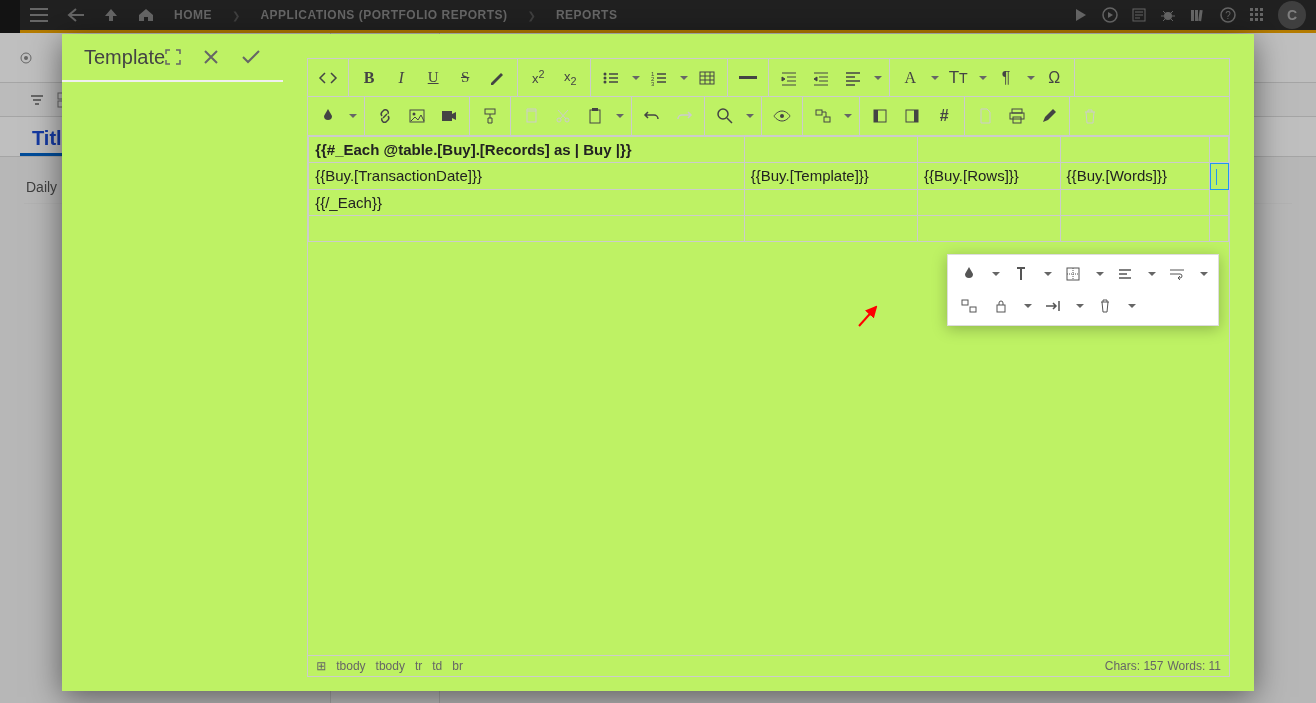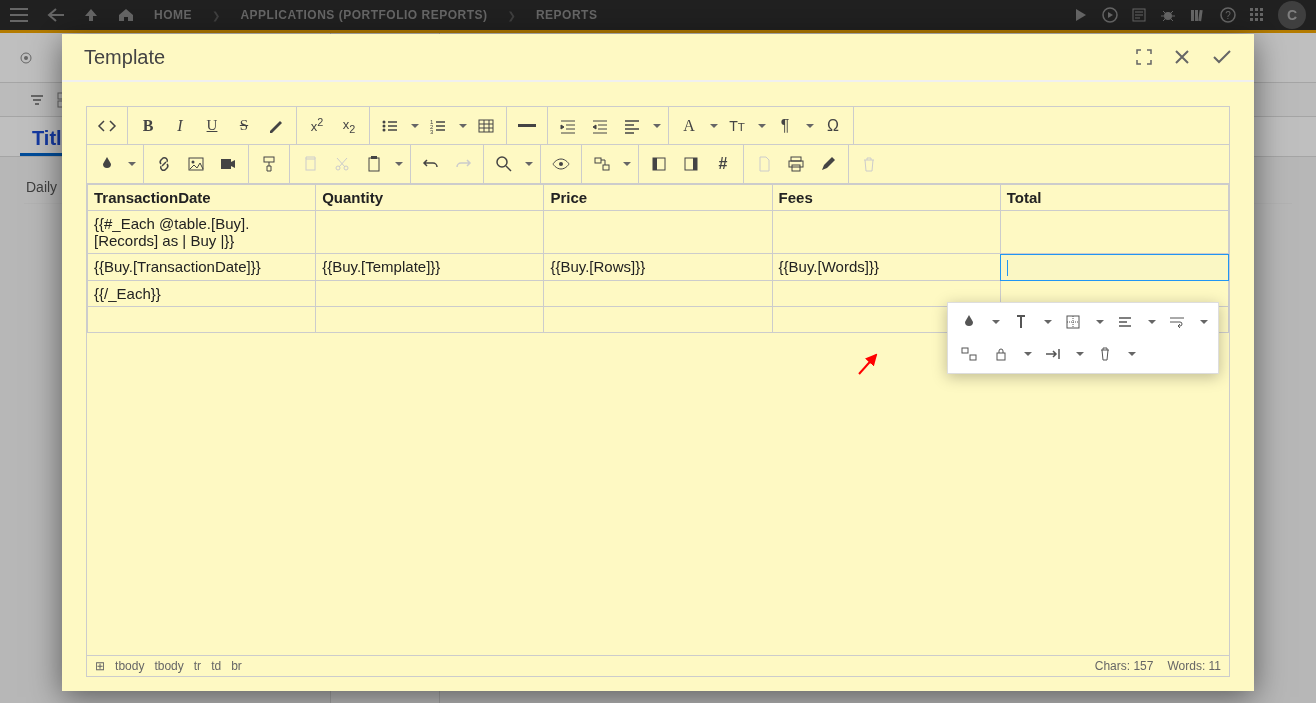--- a/index.html
+++ b/index.html
@@ -1,36 +1,36 @@
 <!DOCTYPE html>
 <html><head>
 <meta charset="utf-8">
 <style>
 * { box-sizing: border-box; margin: 0; padding: 0; }
 body { font-family: -apple-system, BlinkMacSystemFont, "Segoe UI", Arial, sans-serif; font-size: 14px; background: #1a1a1a; overflow: hidden; }
 
-.top-bar { height: 33px; background: #2b2b2b; display: flex; align-items: center; padding: 0 10px; gap: 20px; border-bottom: 3px solid #f0a500; }
+.top-bar { height: 33px; background: #2b2b2b; display: flex; align-items: center; padding: 0 10px; gap: 20px; border-bottom: 3px solid #f0a500; margin-left: 20px; }
 .top-bar .icon-btn { color: #666; cursor: pointer; display: inline-flex; }
 .top-bar .nav-link { color: #888; font-size: 12px; font-weight: 600; letter-spacing: 0.5px; }
 .top-bar .chevron { color: #555; font-size: 10px; }
 .top-bar .right-icons { margin-left: auto; display: flex; gap: 14px; align-items: center; }
 .avatar-circle { width: 28px; height: 28px; border-radius: 50%; background: #555; color: #aaa; display: flex; align-items: center; justify-content: center; font-weight: 600; }
 
 .backdrop { position: fixed; top: 33px; left: 0; right: 0; bottom: 0; background: #f5f5f5; }
 .bg-row1 { height: 50px; background: #fff; border-bottom: 1px solid #ddd; display: flex; align-items: center; padding: 0 20px; }
 .bg-row2 { height: 34px; background: #fafafa; border-bottom: 1px solid #ddd; display: flex; align-items: center; padding: 0 30px; gap: 14px; }
 .bg-tabs { display: flex; height: 40px; padding: 0 20px; border-bottom: 1px solid #ddd; background: #fff;}
 .bg-tab { padding: 10px 12px; font-weight: 600; font-size: 20px; border-bottom: 3px solid #0066cc; color: #1d4ed8; }
 .bg-list { padding: 14px 24px; }
 .bg-item { padding: 8px 2px; color: #555; border-bottom: 1px solid #eee; }
 .bg-col { position: absolute; left: 330px; top: 0; bottom: 0; width: 110px; background: #fafafa; border-left: 1px solid #ddd; border-right: 1px solid #ddd; display: flex; align-items: flex-end; justify-content:center; padding-bottom: 14px; font-weight:600; color:#444;}
 
 .overlay { position: fixed; inset: 0; background: rgba(0,0,0,0.25); }
 
-.modal { position: fixed; top: 34px; left: 62px; right: 62px; bottom: 12px; background: #fef9c3; box-shadow: 0 6px 30px rgba(0,0,0,0.5); display: flex; flex-direction: column; }
+.modal { position: fixed; top: 34px; left: 62px; right: 62px; bottom: 12px; background: #bef264; box-shadow: 0 6px 30px rgba(0,0,0,0.5); display: flex; flex-direction: row; }
 
 .modal-header { height: 48px; display: flex; align-items: center; padding: 0 22px; border-bottom: 2px solid #f0f0f0; }
 .modal-title { font-size: 20px; font-weight: 400; color: #444; }
 .modal-header-actions { margin-left: auto; display: flex; gap: 22px; align-items: center; }
 .modal-header-actions span { cursor: pointer; color: #666; display:inline-flex; }
 
 .editor-wrap { flex: 1; display: flex; flex-direction: column; padding: 24px 24px 0 24px; overflow: hidden; }
 
 .toolbar-box { border: 1px solid #ccc; }
 .tb-row { display: flex; align-items: center; height: 38px; border-bottom: 1px solid #ccc; }
@@ -43,21 +43,21 @@
 
 .content-area { flex: 1; border-left: 1px solid #ccc; border-right: 1px solid #ccc; overflow: auto; position: relative; padding: 0; }
 .content-table { border-collapse: collapse; width: 100%; min-width: 900px; }
 .content-table td { border: 1px solid #ccc; padding: 4px 6px; font-size: 15px; color: #222; height: 26px; vertical-align: top; }
 .content-table tr:first-child td { font-weight: 700; }
 .cell-selected { outline: 1px solid #2196f3; outline-offset: -1px; background: rgba(33,150,243,0.02); position: relative; }
 .cell-cursor { display: inline-block; width: 1px; height: 16px; background: #2196f3; vertical-align: middle; }
 
 .status-bar { height: 22px; border: 1px solid #ccc; border-top: 1px solid #ccc; display: flex; align-items: center; padding: 0 8px; font-size: 12px; color: #666; }
 .status-bar .left { display: flex; gap: 10px; }
-.status-bar .right { margin-left: auto; display: flex; gap: 14px; }
+.status-bar .right { margin-left: auto; display: flex; gap: 4px; }
 
 .cell-toolbar { position: absolute; top: 118px; right: 10px; background: #fff; border: 1px solid #ddd; box-shadow: 0 3px 14px rgba(0,0,0,0.25); padding: 6px 8px; display:flex; flex-direction: column; gap: 6px;}
 .cell-toolbar .row { display: flex; gap: 6px; align-items: center; }
 .cb-btn { width: 26px; height: 26px; display: inline-flex; align-items: center; justify-content: center; color: #555; cursor: pointer; border-radius: 2px; }
 .cb-btn.narrow{ width: 14px;}
 
 .arrow-pointer { position: absolute; top: 165px; right: 345px; color: red; pointer-events:none;}
 svg { overflow: visible; }
 </style>
 </head>
@@ -282,21 +282,21 @@
               </svg>
             </span>
           <span class="tb-btn narrow caret-down"></span>
         </div>
         <div class="tb-group">
           <span class="tb-btn">
               <span style="font-size:16px;font-family:serif;">A</span>
             </span>
           <span class="tb-btn narrow caret-down"></span>
           <span class="tb-btn">
-              <span style="font-size:14px">T<small>T</small></span>
+              <span style="font-size:17px">T<small>T</small></span>
             </span>
           <span class="tb-btn narrow caret-down"></span>
           <span class="tb-btn">
               <span style="font-size:16px">¶</span>
             </span>
           <span class="tb-btn narrow caret-down"></span>
           <span class="tb-btn">
               <span style="font-size:16px">Ω</span>
             </span>
         </div>
@@ -442,27 +442,20 @@
                 <path d="M2 4h10M5 4V2h4v2M3 4l1 11h6l1-11" stroke="#ccc" fill="none"></path>
               </svg>
             </span>
         </div>
       </div>
     </div>
 
     <div class="content-area">
       <table class="content-table">
         <tbody>
-            <tr>
-          <td style="width:20%">TransactionDate</td>
-          <td style="width:20%">Quantity</td>
-          <td style="width:20%">Price</td>
-          <td style="width:20%">Fees</td>
-          <td style="width:20%">Total</td>
-        </tr>
         <tr>
           <td>{{#_Each @table.[Buy].[Records] as | Buy |}}</td>
           <td></td>
           <td></td>
           <td></td>
           <td></td>
         </tr>
         <tr>
           <td>{{Buy.[TransactionDate]}}</td>
           <td>{{Buy.[Template]}}</td>

